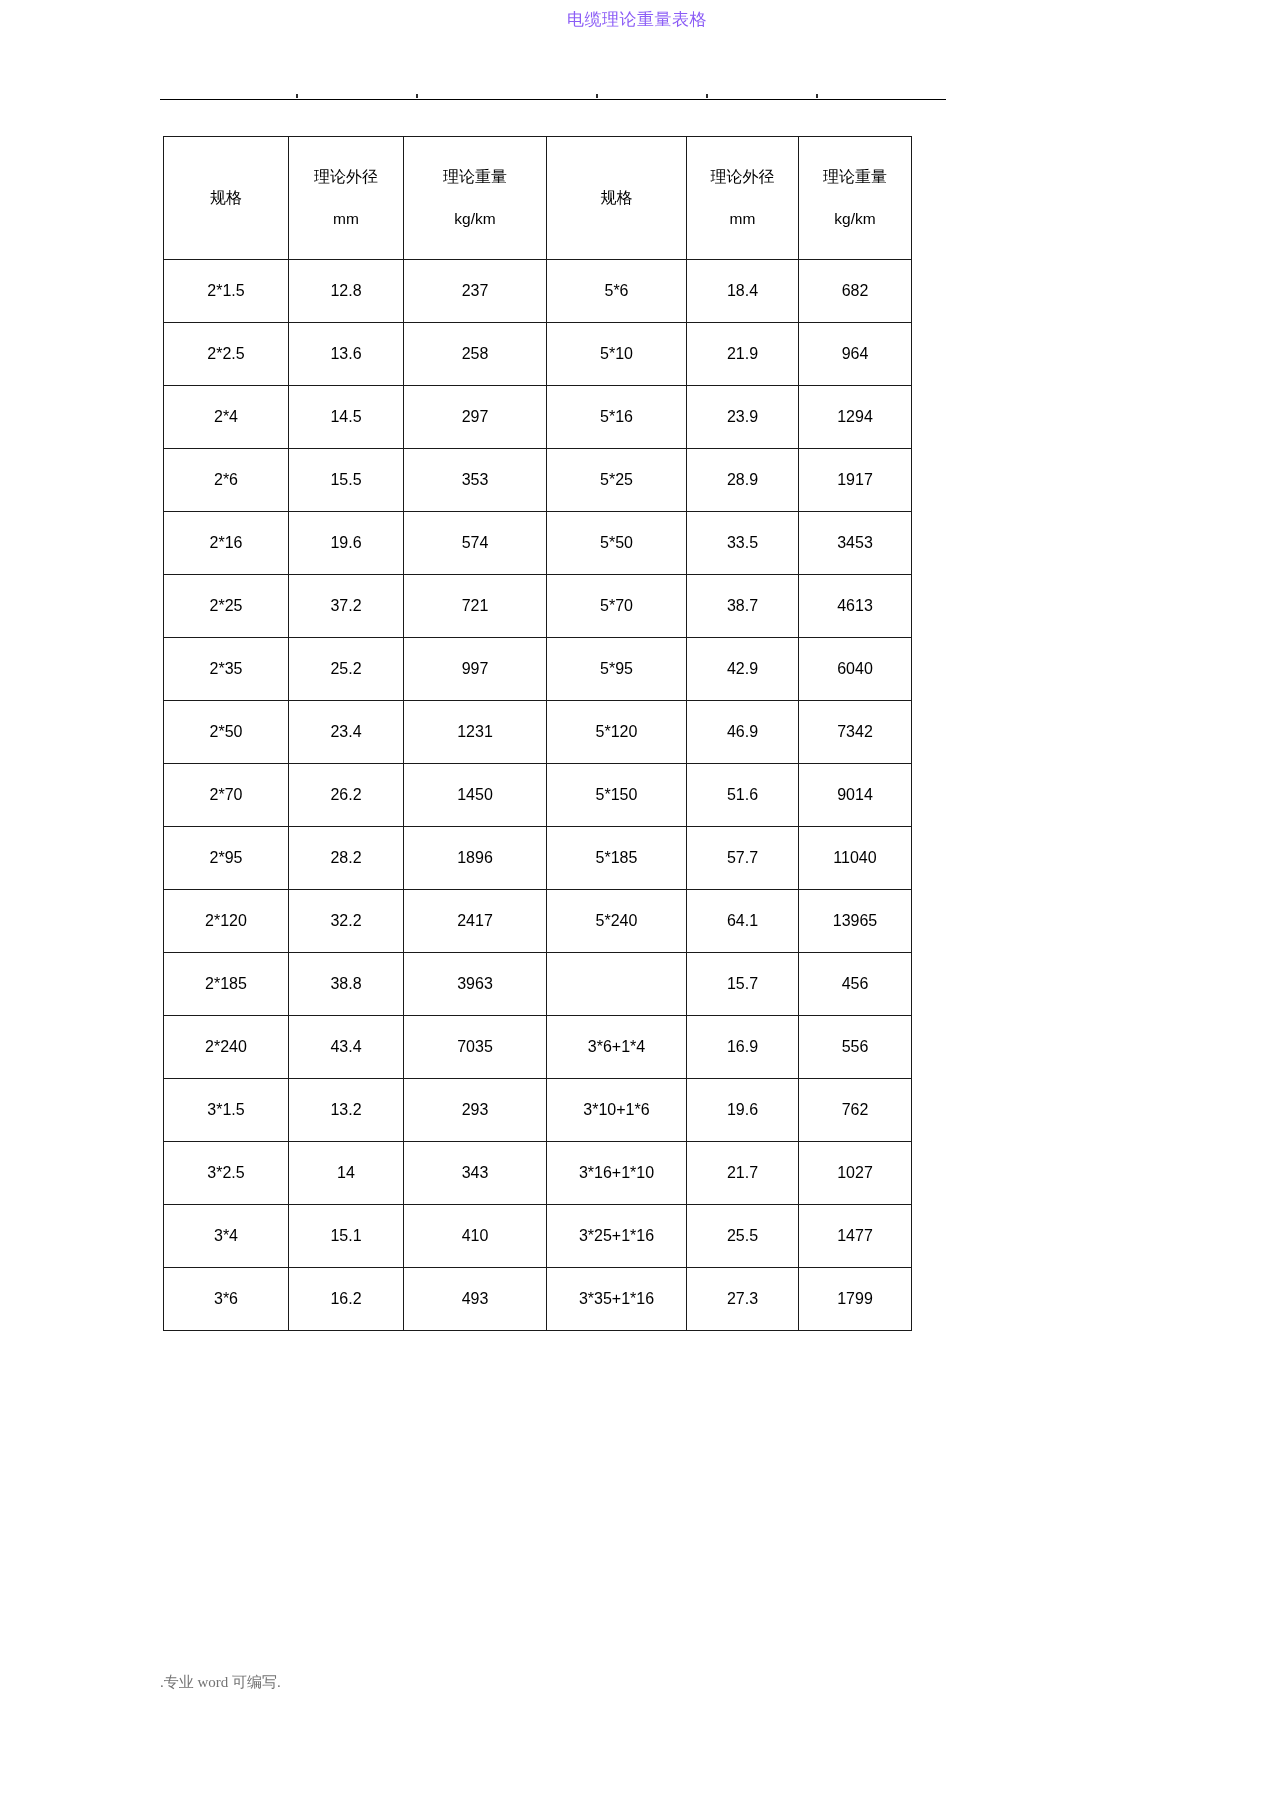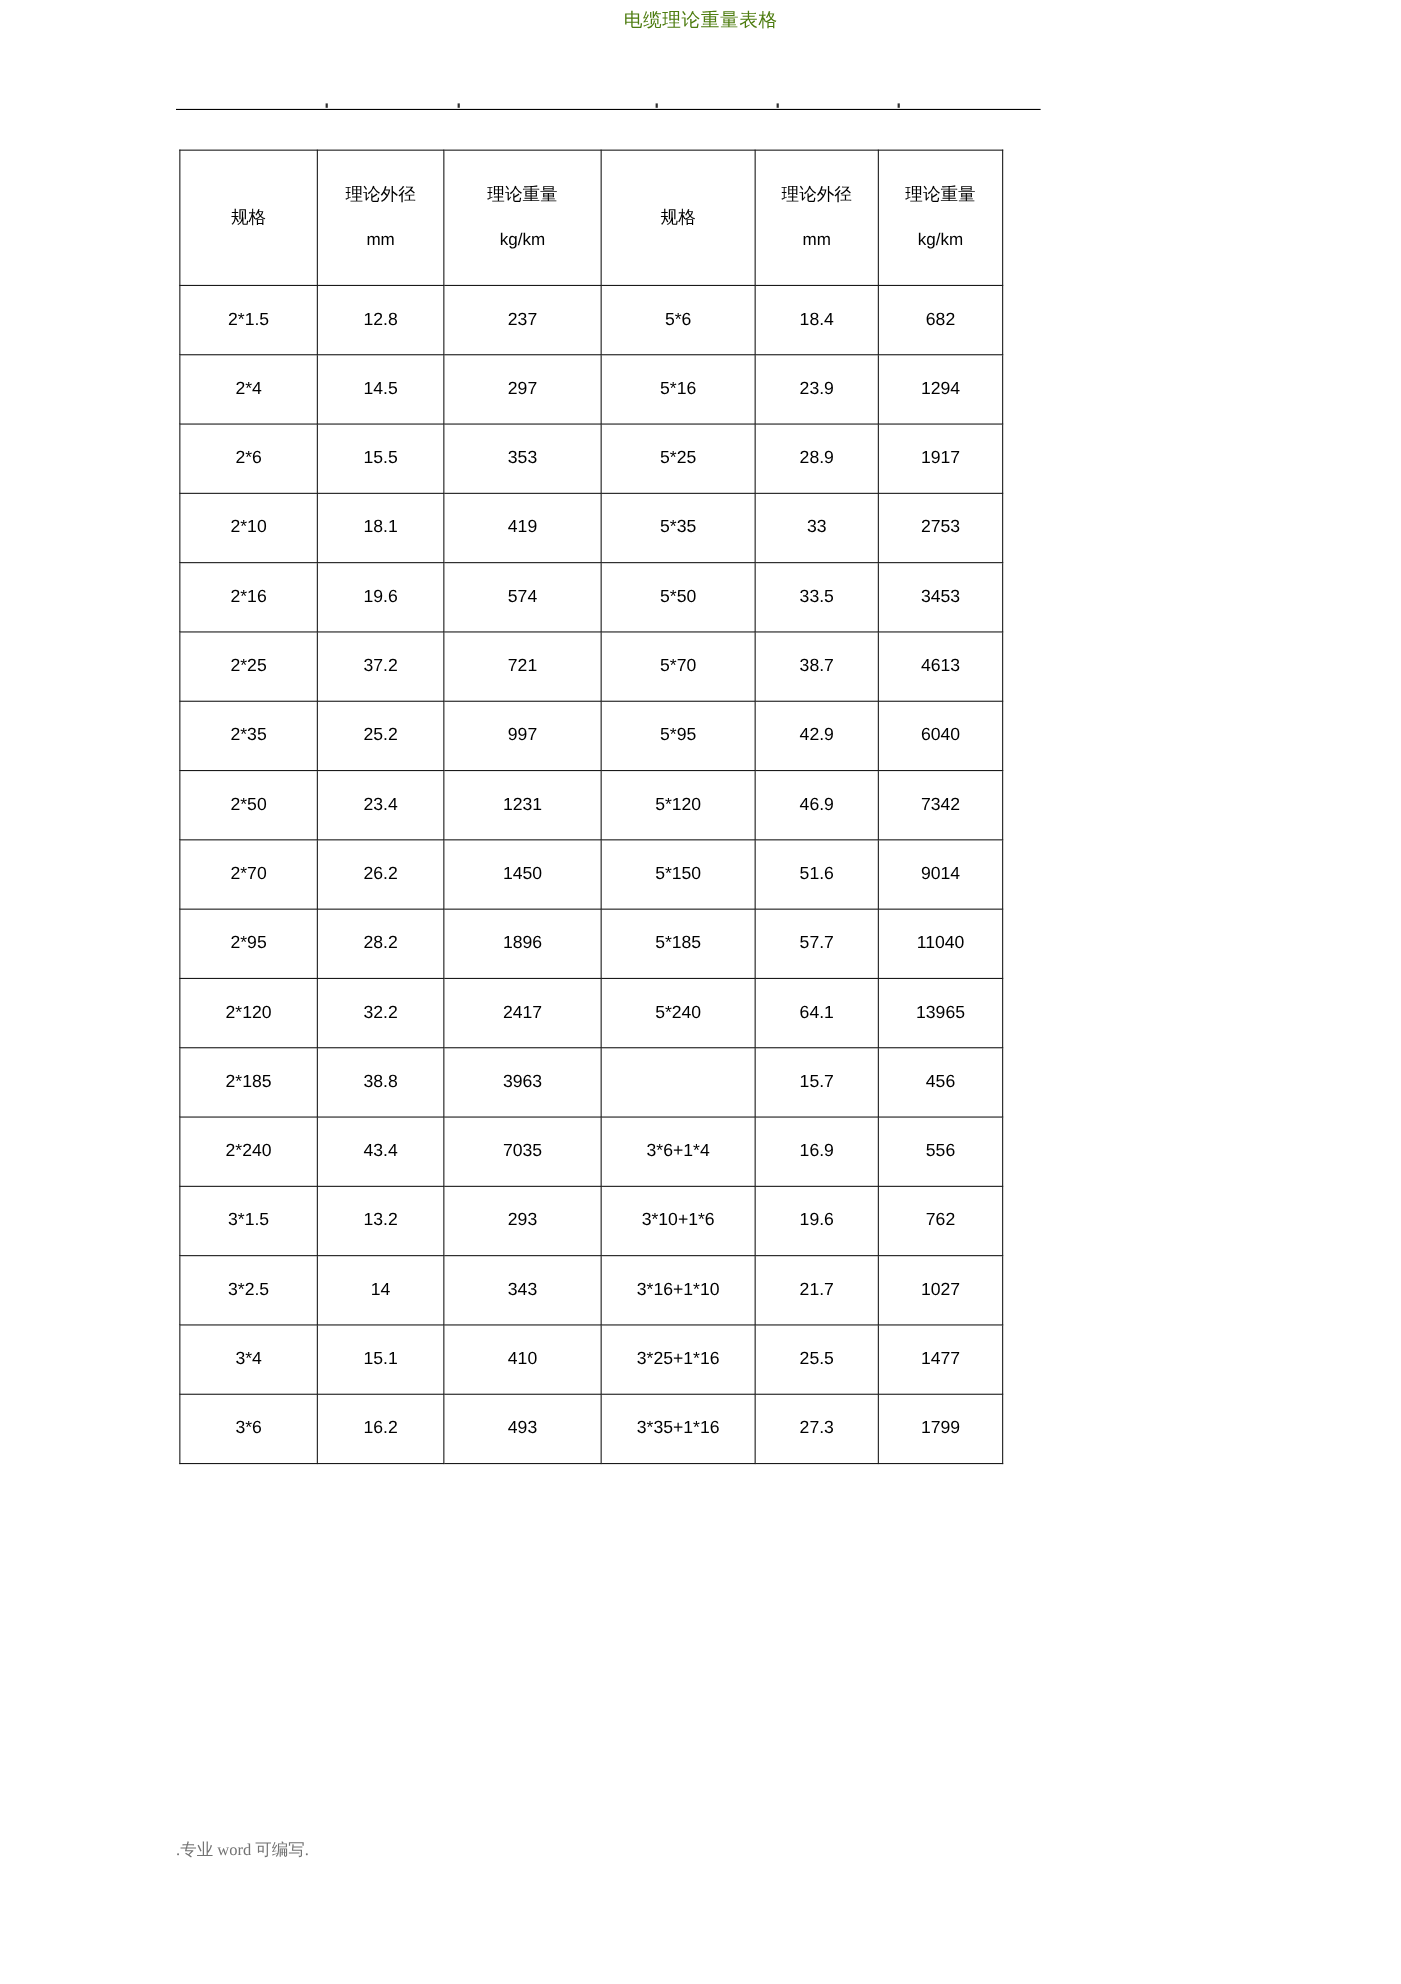--- a/index.html
+++ b/index.html
@@ -27,21 +27,21 @@
   
   .doc-title {
     position: absolute;
     top: 8px;
     left: 0;
     width: 1274px;
     text-align: center;
     font-family: "DejaVu Serif", "Liberation Serif", serif;
     font-size: 17px;
     line-height: 22px;
-    color: #4d7c0f;
+    color: #8b5cf6;
     letter-spacing: 0.5px;
     white-space: nowrap;
   }
 
   
   .header-rule {
     position: absolute;
     top: 99px;
     left: 160px;
     width: 786px;
@@ -178,44 +178,44 @@
       <tbody id="table-body">
           <tr>
             <td>2*1.5</td>
             <td>12.8</td>
             <td>237</td>
             <td>5*6</td>
             <td>18.4</td>
             <td>682</td>
           </tr>
           <tr>
+            <td>2*2.5</td>
+            <td>13.6</td>
+            <td>258</td>
+            <td>5*10</td>
+            <td>21.9</td>
+            <td>964</td>
+          </tr>
+          <tr>
             <td>2*4</td>
             <td>14.5</td>
             <td>297</td>
             <td>5*16</td>
             <td>23.9</td>
             <td>1294</td>
           </tr>
           <tr>
             <td>2*6</td>
             <td>15.5</td>
             <td>353</td>
             <td>5*25</td>
             <td>28.9</td>
             <td>1917</td>
           </tr>
           <tr>
-            <td>2*10</td>
-            <td>18.1</td>
-            <td>419</td>
-            <td>5*35</td>
-            <td>33</td>
-            <td>2753</td>
-          </tr>
-          <tr>
             <td>2*16</td>
             <td>19.6</td>
             <td>574</td>
             <td>5*50</td>
             <td>33.5</td>
             <td>3453</td>
           </tr>
           <tr>
             <td>2*25</td>
             <td>37.2</td>

